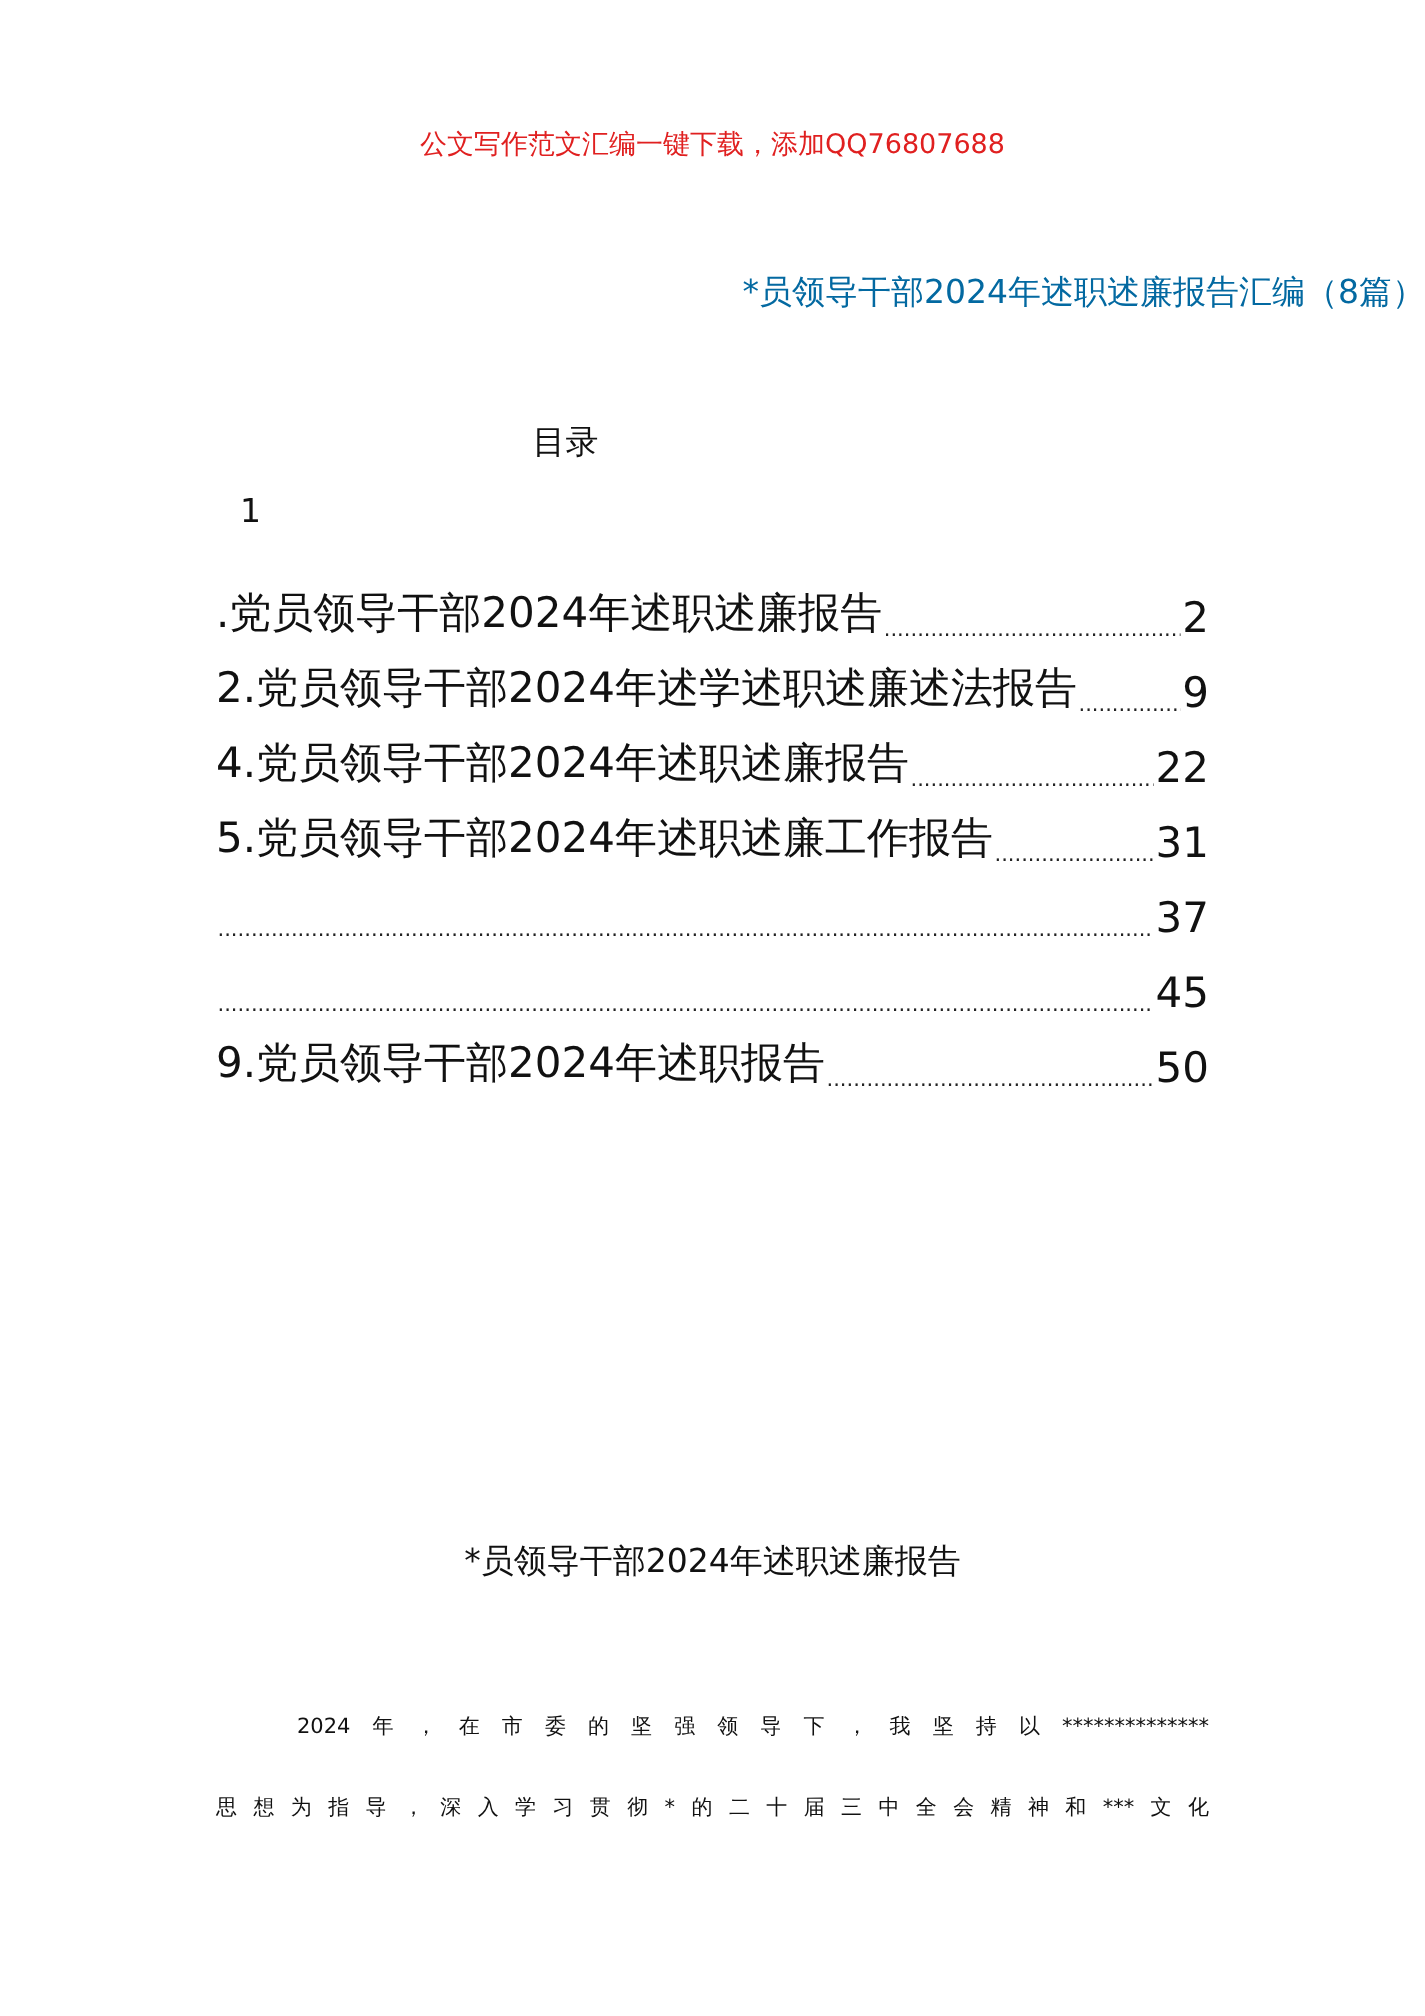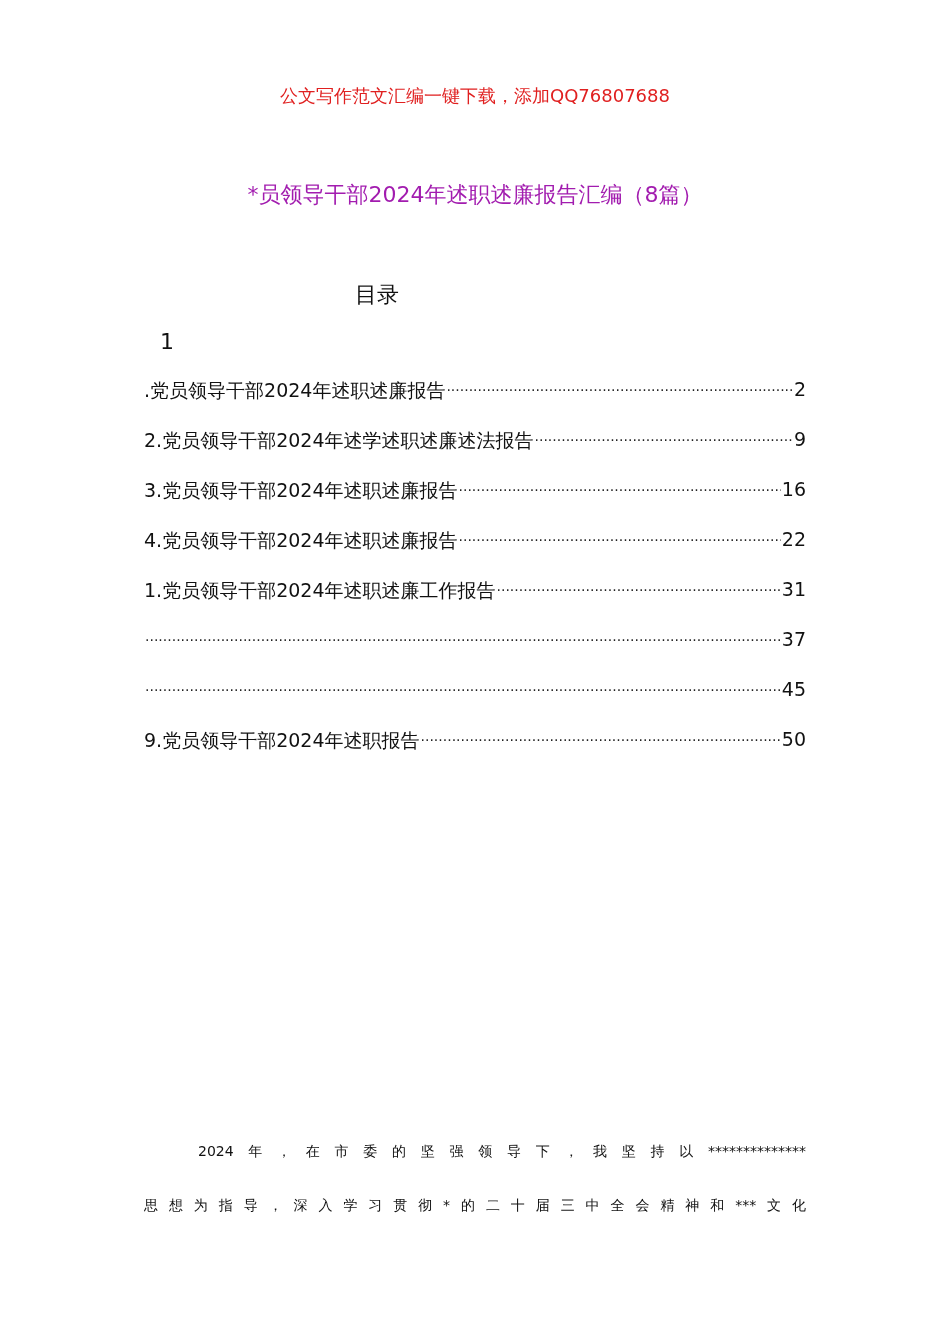--- a/index.html
+++ b/index.html
@@ -30,23 +30,23 @@
       text-align: center;
       font-size: 18px;
       color: #e02020;
       letter-spacing: 0px;
     }
     .doc-title {
       position: absolute;
       top: 180px;
       left: 0;
       width: 950px;
-      text-align: center;
+      text-align: right;
       font-size: 22px;
-      color: #a21caf;
+      color: #0369a1;
     }
     .toc-heading {
       position: absolute;
       top: 280px;
       left: 0;
       width: 754px;
       text-align: center;
       font-size: 22px;
     }
     .toc-orphan {
@@ -56,23 +56,23 @@
       font-size: 22px;
     }
     .toc {
       position: absolute;
       top: 378px;
       left: 144px;
       width: 662px;
     }
     .toc-row {
       display: flex;
-      align-items: flex-start;
+      align-items: flex-end;
       height: 50px;
-      font-size: 19px;
+      font-size: 28px;
       white-space: nowrap;
     }
     .toc-row .label {
       flex: 0 0 auto;
     }
     .toc-row .leader {
       flex: 1 1 auto;
       overflow: hidden;
       margin: 0 1px;
       letter-spacing: 0px;
@@ -131,48 +131,44 @@
       <span class="label">.党员领导干部2024年述职述廉报告</span>
       <span class="leader"></span>
       <span class="page-no">2</span>
     </div>
     <div class="toc-row">
       <span class="label">2.党员领导干部2024年述学述职述廉述法报告</span>
       <span class="leader"></span>
       <span class="page-no">9</span>
     </div>
     <div class="toc-row">
-      <span class="label">3.党员领导干部2024年述职述廉报告</span>
-      <span class="leader"></span>
-      <span class="page-no">16</span>
-    </div>
-    <div class="toc-row">
       <span class="label">4.党员领导干部2024年述职述廉报告</span>
       <span class="leader"></span>
       <span class="page-no">22</span>
     </div>
     <div class="toc-row">
-      <span class="label">1.党员领导干部2024年述职述廉工作报告</span>
+      <span class="label">5.党员领导干部2024年述职述廉工作报告</span>
       <span class="leader"></span>
       <span class="page-no">31</span>
     </div>
     <div class="toc-row">
       <span class="leader"></span>
       <span class="page-no">37</span>
     </div>
     <div class="toc-row">
       <span class="leader"></span>
       <span class="page-no">45</span>
     </div>
     <div class="toc-row">
       <span class="label">9.党员领导干部2024年述职报告</span>
       <span class="leader"></span>
       <span class="page-no">50</span>
     </div>
   </div>
 
+  <div class="section-title">*员领导干部2024年述职述廉报告</div>
 
   <div class="para" style="text-indent:0">
     <span class="para-line first">2024年，在市委的坚强领导下，我坚持以**************</span>
     <span class="para-line">思想为指导，深入学习贯彻*的二十届三中全会精神和***文化</span>
   </div>
 
 </div>
 
 </body></html>

